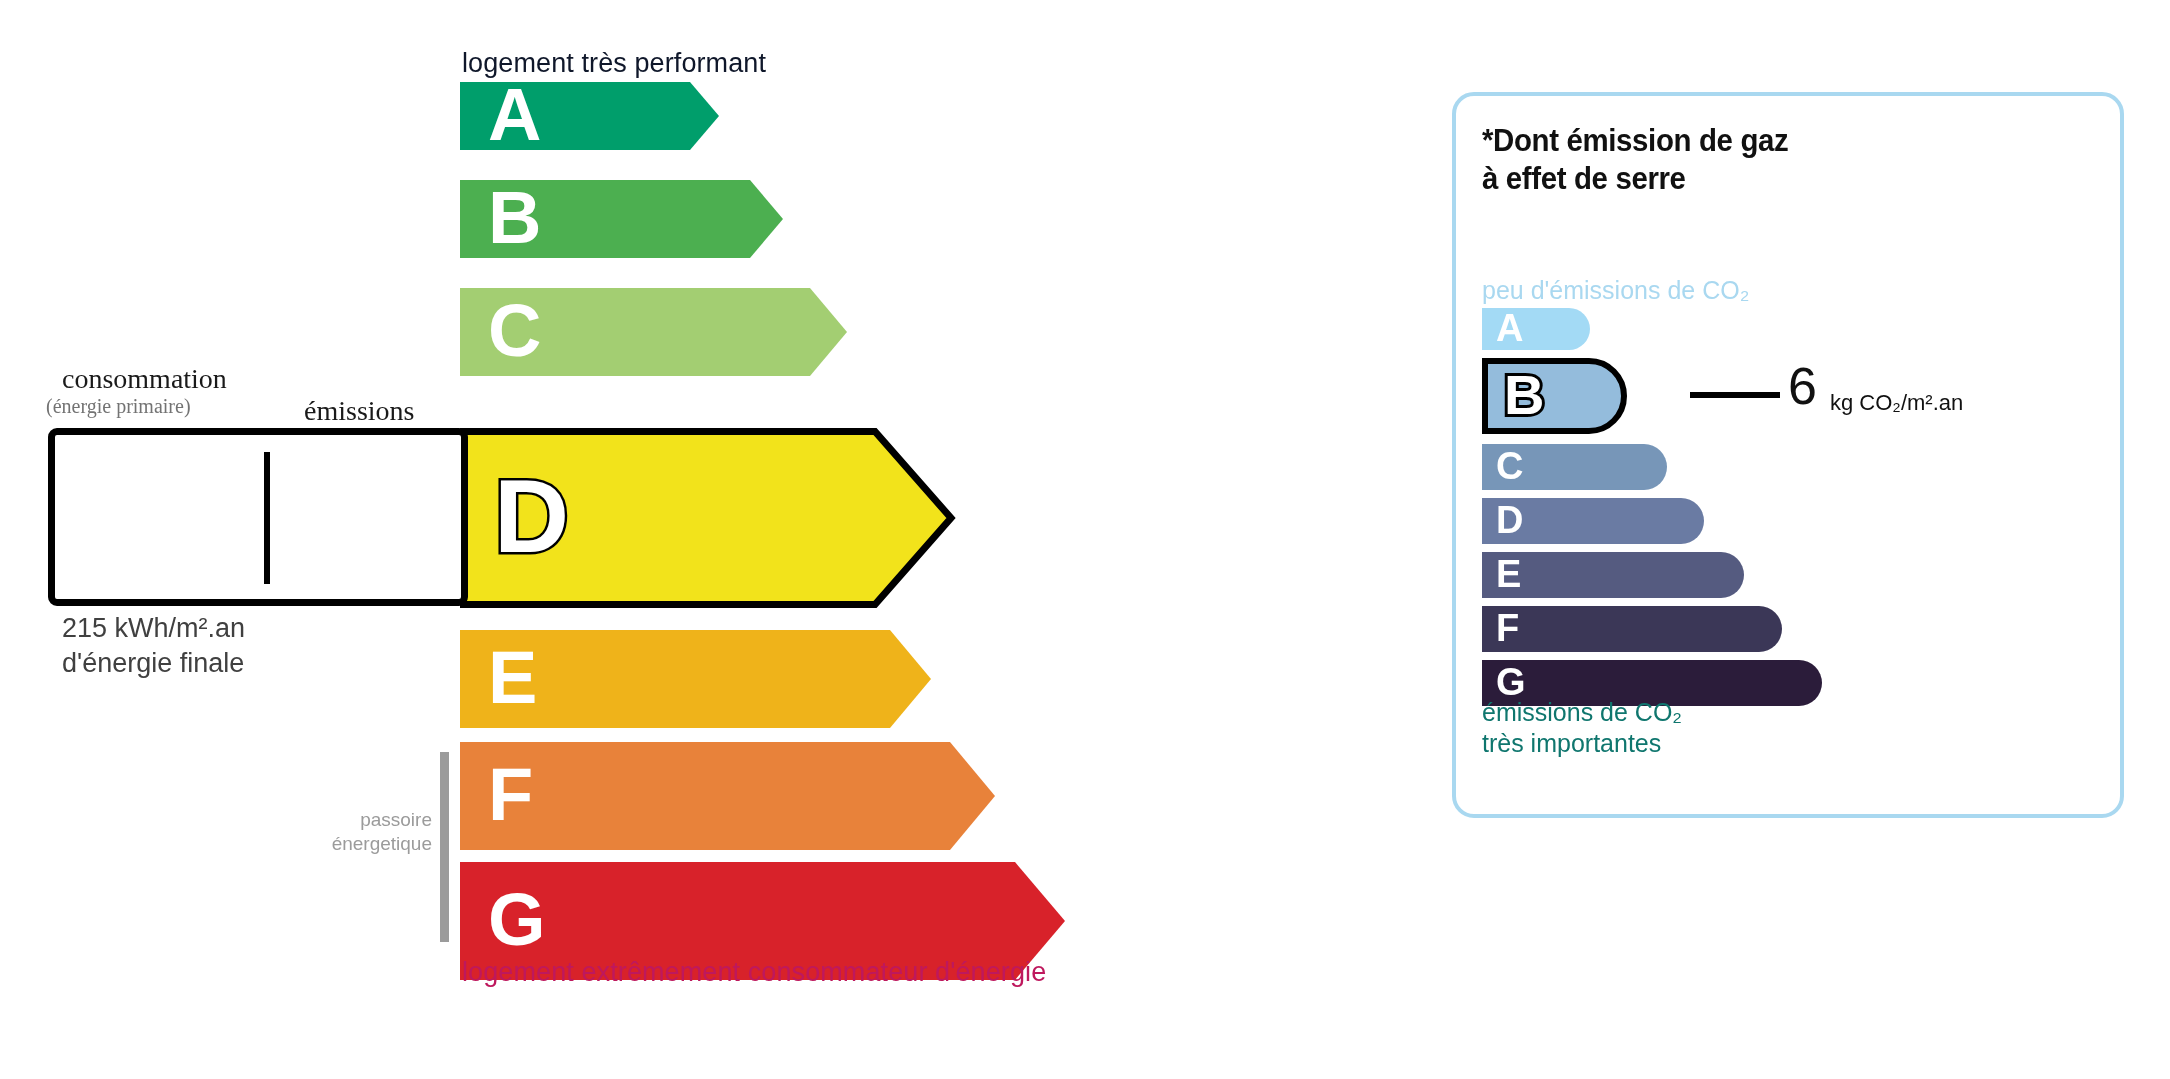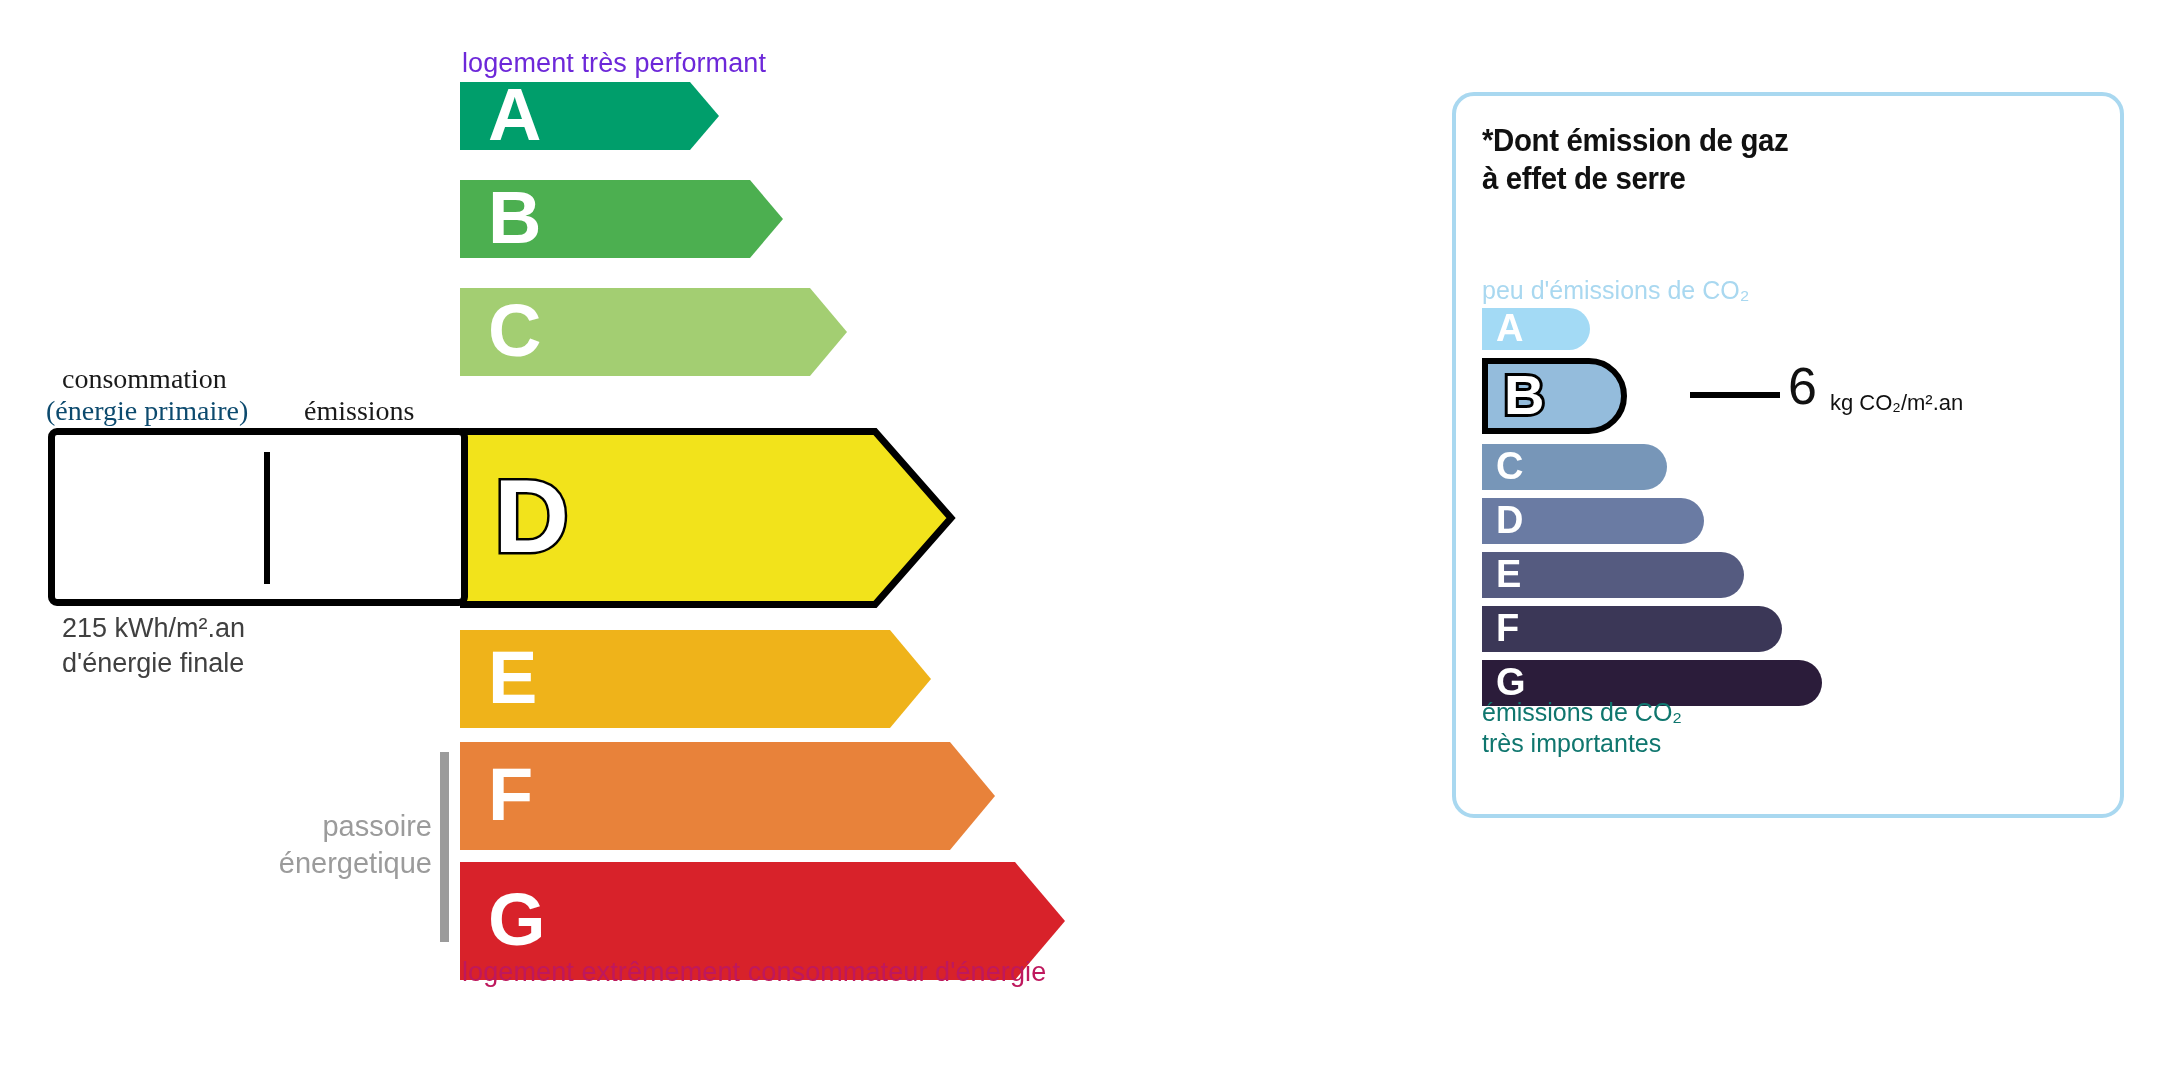--- a/index.html
+++ b/index.html
@@ -4,21 +4,21 @@
 <style>
   html,body{margin:0;padding:0;background:#ffffff;}
   body{width:2170px;height:1079px;position:relative;overflow:hidden;
        font-family:"Liberation Sans","DejaVu Sans",sans-serif;
        -webkit-font-smoothing:antialiased;}
 
   
   #dpe-main{position:absolute;left:0;top:0;width:1400px;height:1079px;}
 
   .scale-caption{position:absolute;font-size:27px;white-space:nowrap;letter-spacing:.1px;}
-  #caption-top{left:462px;top:48px;color:#6d28d9;}
+  #caption-top{left:462px;top:48px;color:#0f172a;}
   #caption-bottom{left:462px;top:957px;color:#be185d;}
 
   .arrow-row{position:absolute;left:460px;}
   .arrow{position:relative;height:100%;display:block;}
   .arrow svg{display:block;height:100%;width:100%;overflow:visible;}
   .arrow-letter{position:absolute;left:28px;top:50%;transform:translateY(-52%);
                 font-size:74px;font-weight:bold;color:#ffffff;line-height:1;
                 font-family:"Liberation Sans","DejaVu Sans",sans-serif;}
 
   
@@ -31,27 +31,27 @@
             border:7px solid #000;border-radius:9px;background:#fff;box-sizing:border-box;z-index:7;}
   #info-divider{position:absolute;left:264px;top:452px;width:6px;height:132px;background:#000;z-index:8;}
   .info-cell{position:absolute;text-align:center;}
   #cell-conso{left:58px;top:452px;width:200px;}
   #cell-emis{left:276px;top:452px;width:188px;}
   .info-value{font-size:68px;color:#000;line-height:1.02;letter-spacing:-1px;}
   .info-unit{font-size:25px;color:#000;margin-top:4px;}
 
   .hdr{position:absolute;font-size:28px;white-space:nowrap;font-family:Liberation Serif, serif;}
   #hdr-conso{left:62px;top:363px;color:#1a1a1a;}
-  #hdr-conso-sub{left:46px;top:395px;color:#0c4a6e;font-size:28px;}
+  #hdr-conso-sub{left:46px;top:395px;color:#737373;font-size:20px;}
   #hdr-emis{left:304px;top:395px;color:#1a1a1a;}
 
   #final-energy{position:absolute;left:62px;top:611px;font-size:27px;color:#404040;line-height:1.28;}
 
   #passoire-label{position:absolute;left:170px;top:808px;width:262px;text-align:right;
-                  font-size:29px;color:#9b9b9b;line-height:1.28;}
+                  font-size:19px;color:#9b9b9b;line-height:1.28;}
   #passoire-bar{position:absolute;left:440px;top:752px;width:9px;height:190px;background:#9b9b9b;}
 
   
   #co2-panel{position:absolute;left:1452px;top:92px;width:672px;height:726px;
              border:4px solid #a9d8f0;border-radius:22px;background:#fff;box-sizing:border-box;}
   #co2-title{position:absolute;left:1482px;top:122px;font-size:32px;font-weight:bold;color:#111;
              line-height:1.18;letter-spacing:-.4px;transform:scaleX(.92);transform-origin:left top;}
   #co2-top-caption{position:absolute;left:1482px;top:276px;font-size:25px;color:#a9d8f0;white-space:nowrap;text-align:right;}
   #co2-bottom-caption{position:absolute;left:1482px;top:697px;font-size:25px;color:#0f766e;line-height:1.24;}
 

